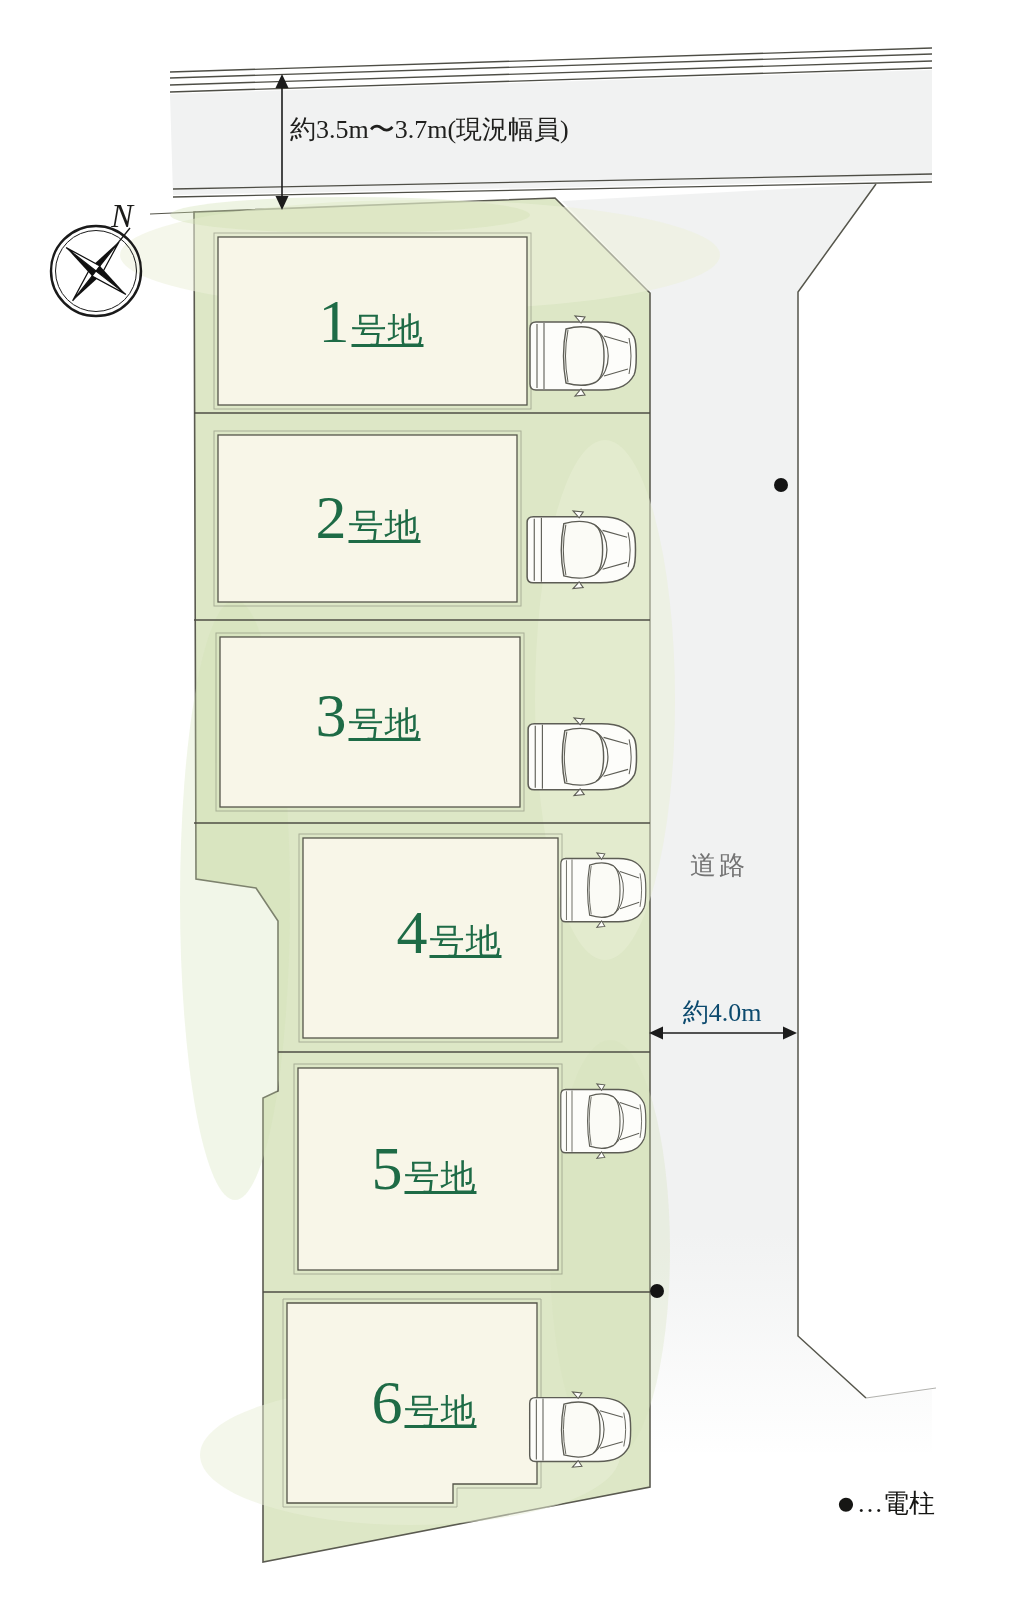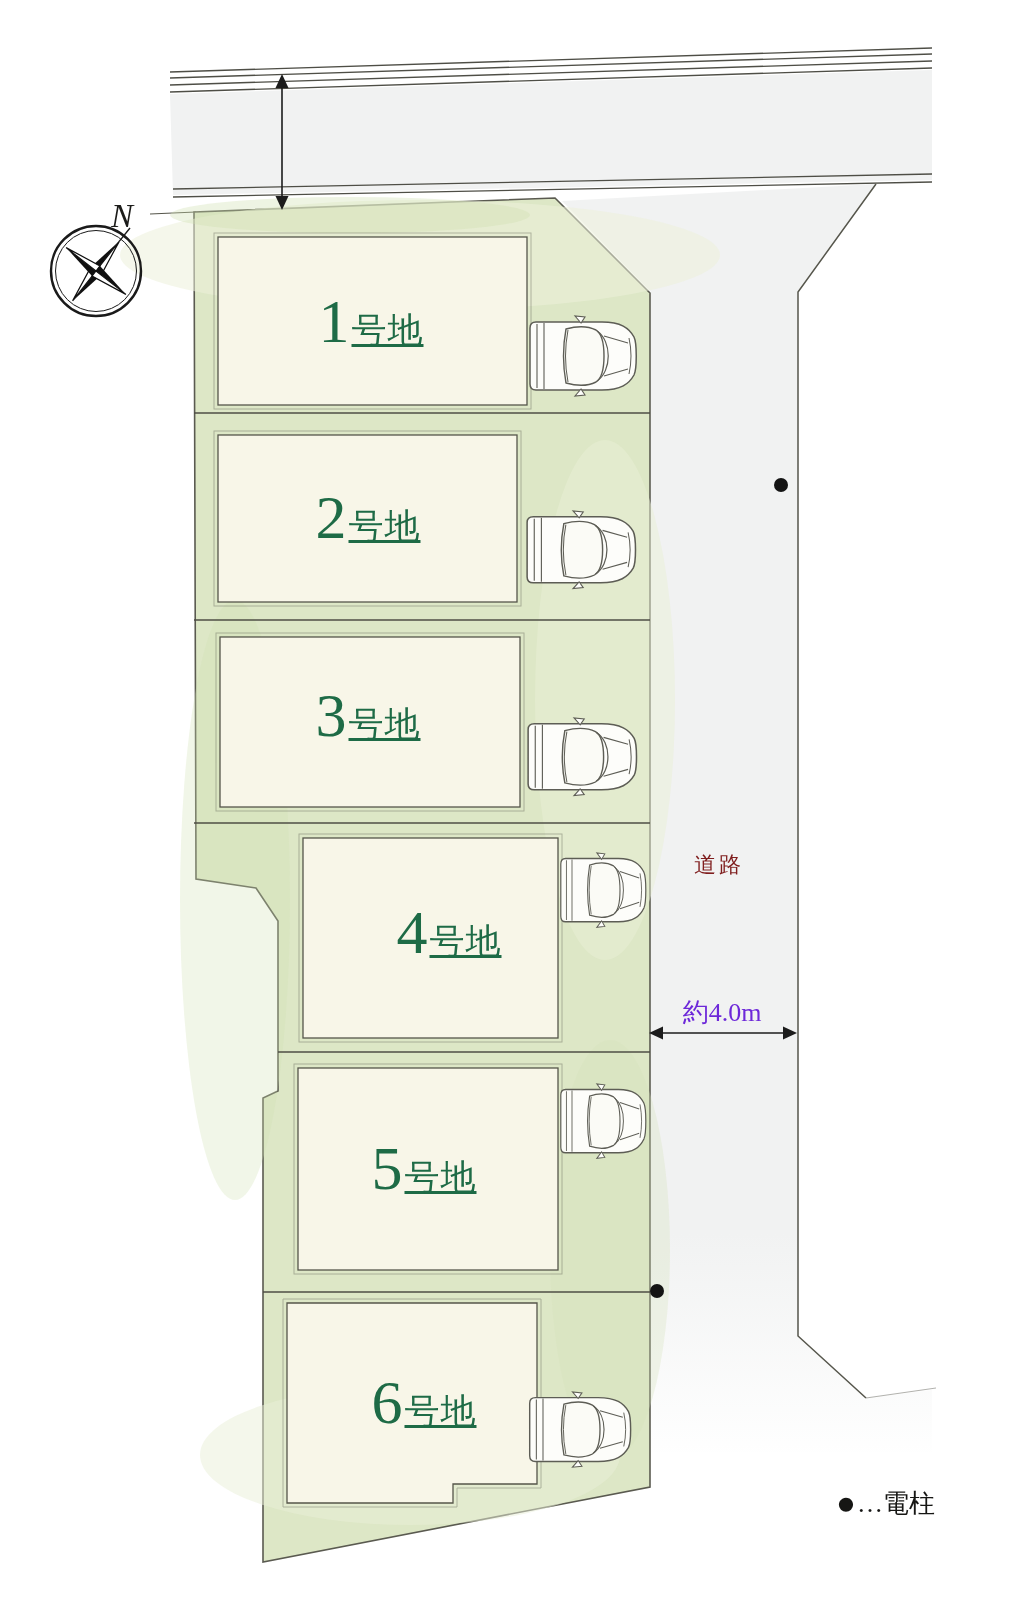--- a/index.html
+++ b/index.html
@@ -13,25 +13,25 @@
   .lot-label{
     position:absolute;display:flex;align-items:baseline;gap:2px;
     color:#1e6b46;transform:translate(-50%,-50%);white-space:nowrap;
   }
   .lot-label .num{font-size:62px;line-height:1;}
   .lot-label .suf{font-size:35px;line-height:1;letter-spacing:1px;text-decoration:underline;}
   .dim-note{
     position:absolute;color:#20201e;font-size:26px;line-height:1.1;white-space:nowrap;
   }
   .road-label{
-    position:absolute;color:#7f1d1d;font-size:22px;letter-spacing:3px;
+    position:absolute;color:#737373;font-size:26px;letter-spacing:3px;
     transform:translate(-50%,-50%);white-space:nowrap;
   }
   .width-label{
-    position:absolute;color:#6d28d9;font-size:26px;
+    position:absolute;color:#0c4a6e;font-size:26px;
     transform:translate(-50%,-50%);white-space:nowrap;
   }
   .legend{
     position:absolute;color:#161614;font-size:26px;display:flex;align-items:center;white-space:nowrap;
   }
   .legend .sym{font-size:33px;line-height:1;margin-right:1px;}
   .north-label{
     position:absolute;color:#1c1c1a;font-size:33px;font-style:italic;
     transform:translate(-50%,-50%);
   }
@@ -162,20 +162,21 @@
       <polygon points="125.9,294.4 96,271 100,265.9" fill="#101010"></polygon>
       <polygon points="125.9,294.4 96,271 92,276.1" fill="#ffffff" stroke="#101010" stroke-width="1.2"></polygon>
       <line x1="119.4" y1="241.1" x2="130" y2="228" stroke="#1a1a1a" stroke-width="1.4"></line>
     </g>
   </svg>
 
   <div class="overlay">
 
     <div class="north-label" style="left:122px;top:216px;">N</div>
 
+    <div class="dim-note" style="left:290px;top:116px;">約3.5m〜3.7m(現況幅員)</div>
 
     <div class="road-label" style="left:719px;top:865px;">道路</div>
 
     <div class="width-label" style="left:722px;top:1012px;">約4.0m</div>
 
     <div class="lot-label" style="left:371px;top:321px;">
       <span class="num">1</span>
       <span class="suf">号地</span>
     </div>
     <div class="lot-label" style="left:368px;top:517px;">

